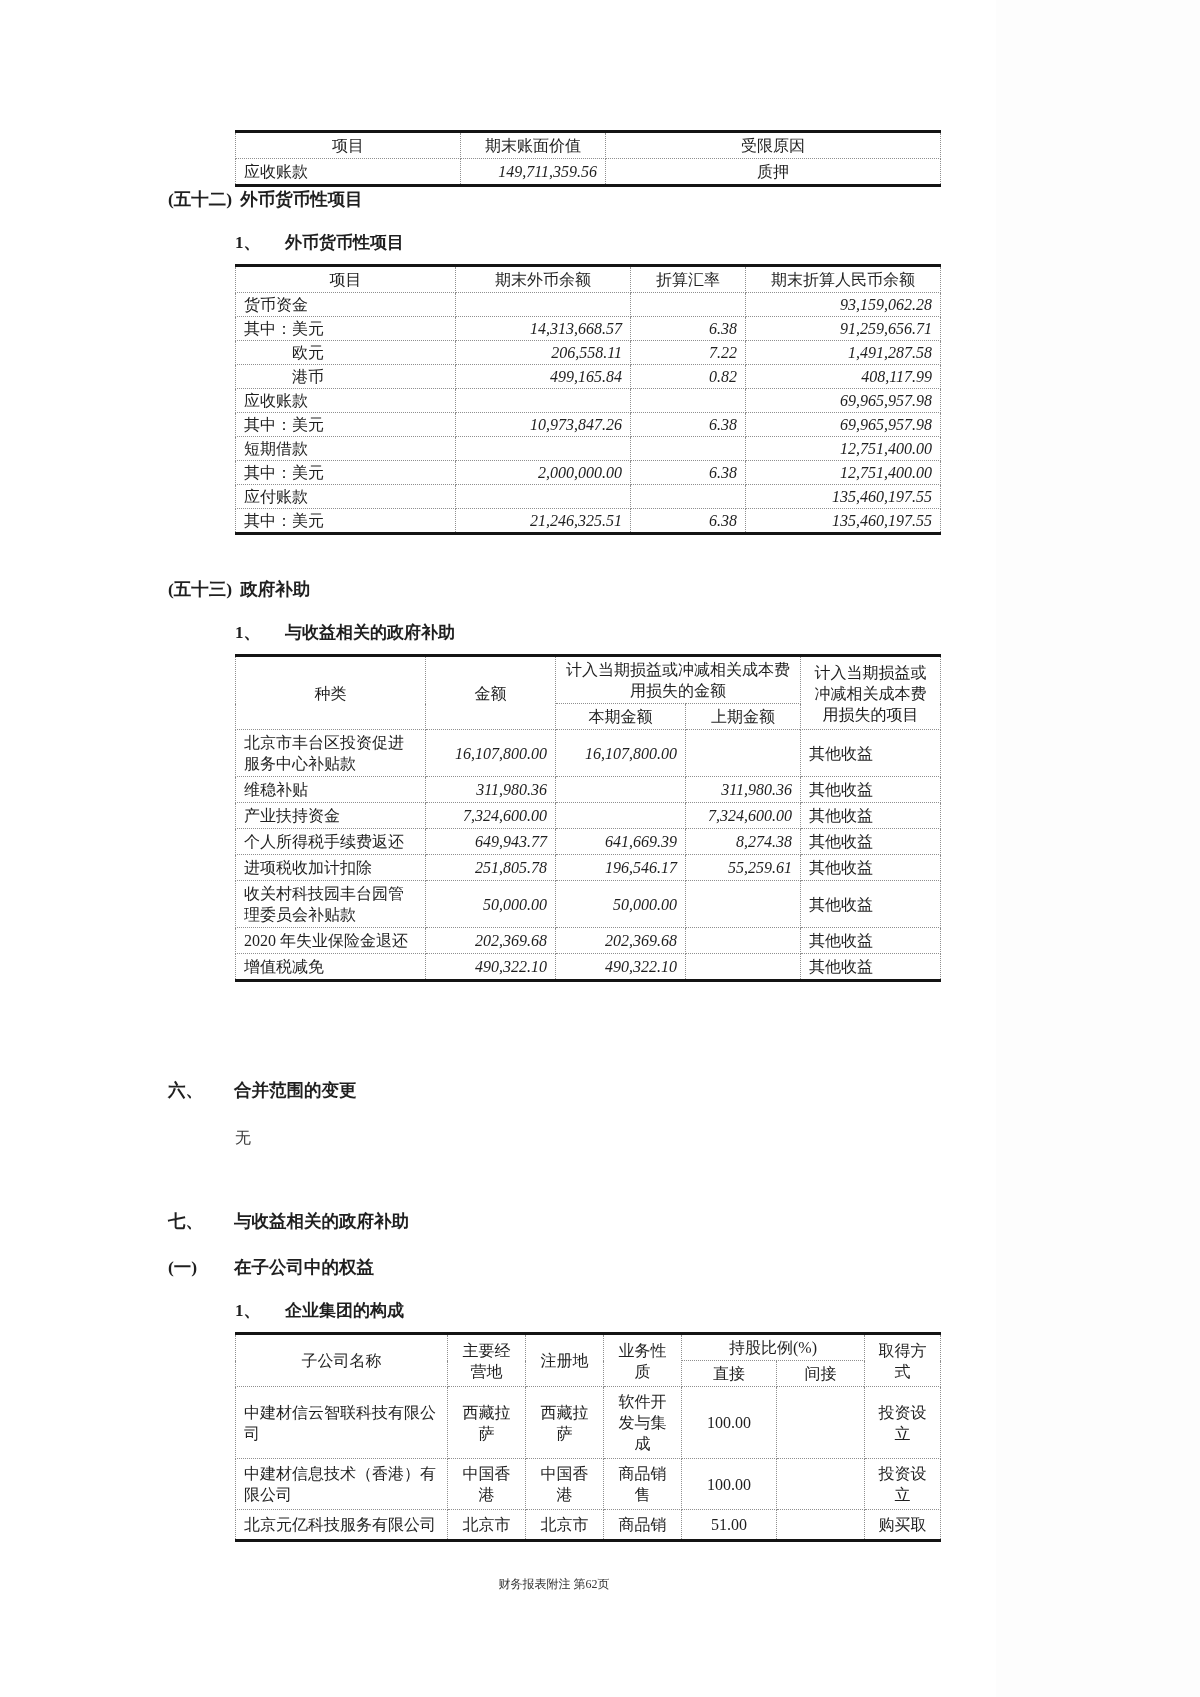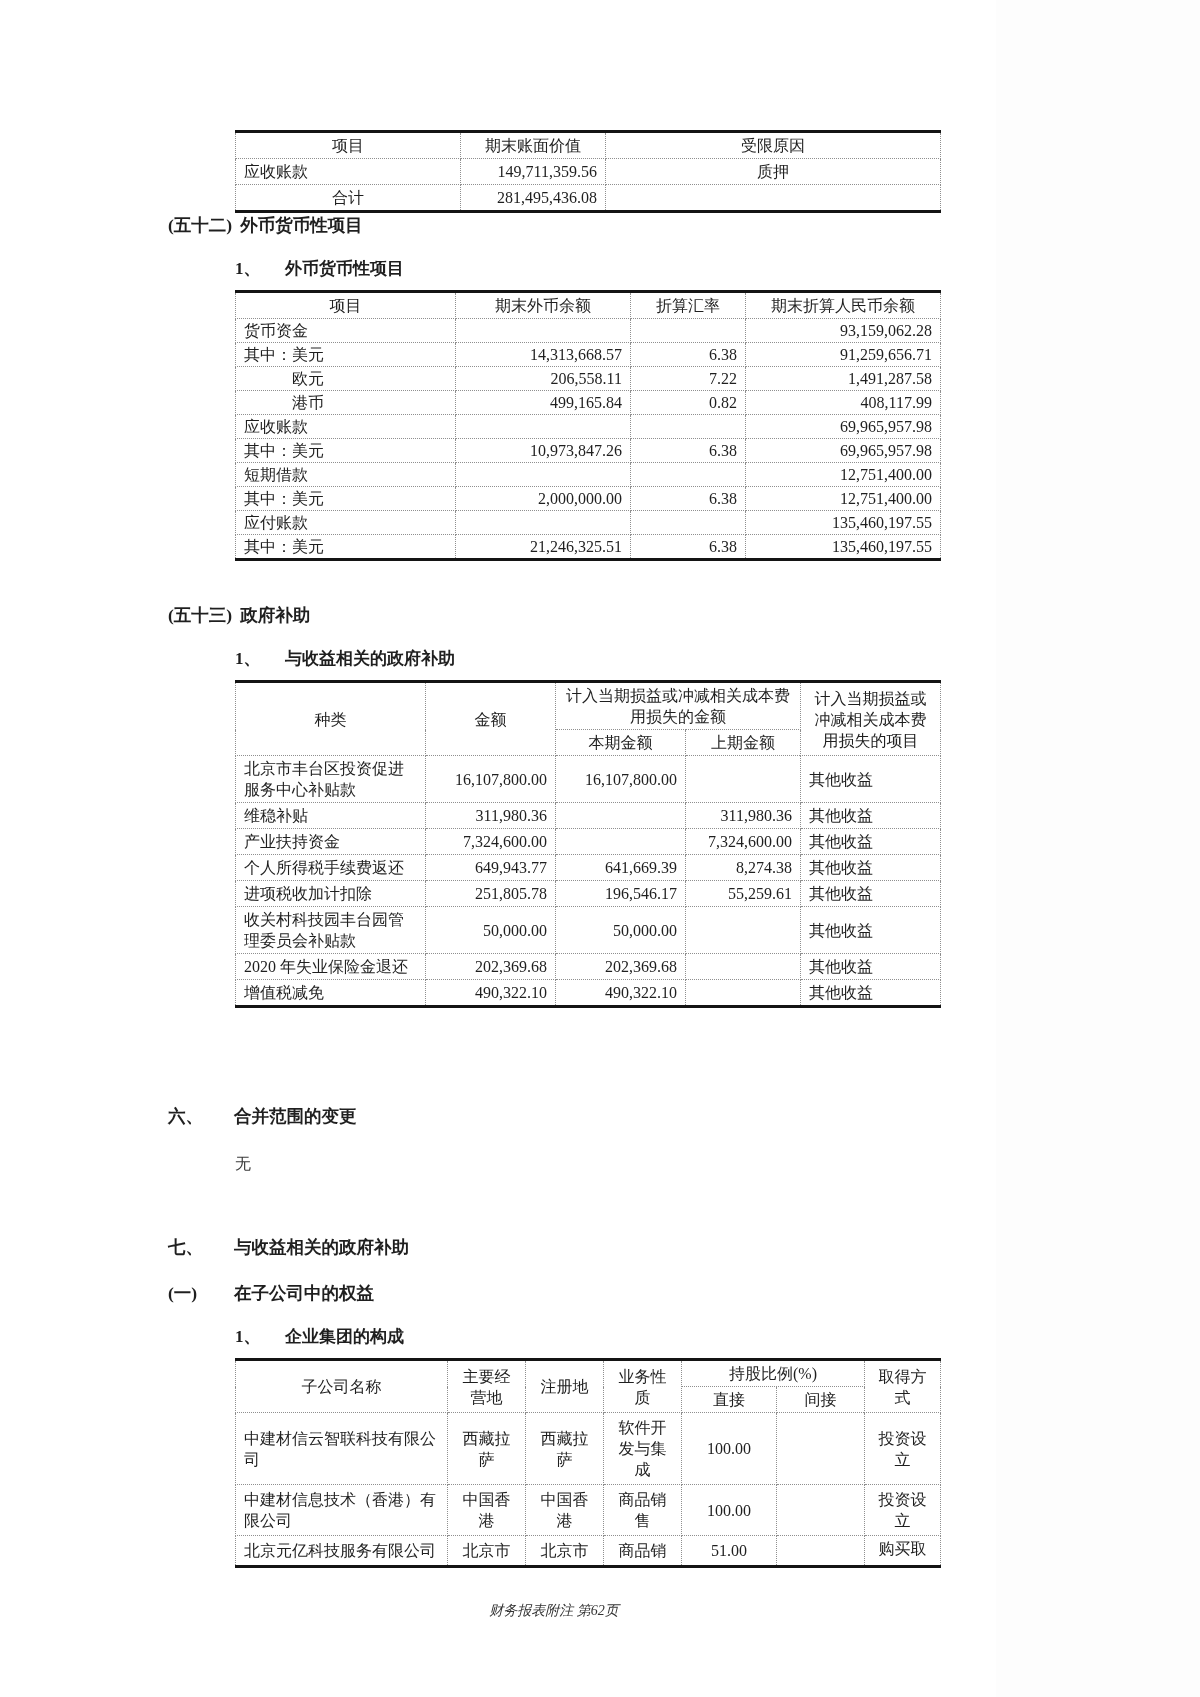--- a/index.html
+++ b/index.html
@@ -18,41 +18,41 @@
     border-collapse: collapse; table-layout: fixed;
     border-top: 3px solid #141414; border-bottom: 3px solid #141414;
   }
   .tbl th, .tbl td {
     border: 1px dotted #8f8f8f;
     padding: 2px 8px; line-height: 21px;
     font-weight: normal; font-size: 16px; vertical-align: middle;
     overflow: hidden;
   }
   .tbl th { text-align: center; }
-  .l { text-align: left; } .r { text-align: right; } .c { text-align: center; }
+  .l { text-align: left; } .r { text-align: right; font-style: italic; } .c { text-align: center; }
   .grp { padding: 2px 18px; }
   .solid-bottom { border-bottom: 1px solid #555; }
 
   .sec { display: flex; font-weight: bold; font-size: 17.5px; line-height: 24px; }
   .sec .no { flex: none; margin-right: 8px; }
   .sec.tabbed .no { width: 66px; margin-right: 0; }
   .sub { display: flex; font-weight: bold; font-size: 17px; line-height: 24px; margin-left: 67px; }
   .sub .no { flex: none; width: 50px; }
 
   .mt-table1 { margin-top: 0; }
   .mt-sec52 { }
   .mt-sub { margin-top: 20px; }
   .mt-tbl { margin-top: 9px; }
   .mt-sec53 { margin-top: 42px; }
   .mt-sec6 { margin-top: 96px; }
   .none-body { margin: 26px 0 0 67px; color: #3a3a3a; }
   .mt-sec7 { margin-top: 60px; }
   .mt-sec71 { margin-top: 22px; }
 
-  .footer { width: 772px; margin-top: 34px; text-align: center; color: #333; font-size: 14px; font-style: italic; }
+  .footer { width: 772px; margin-top: 34px; text-align: center; color: #333; font-size: 12px; }
 
   
   .tbl-fx td { padding-top: 1px; padding-bottom: 1px; }
   .tbl-sub td { padding-top: 4px; padding-bottom: 4px; }
 </style>
 </head>
 <body>
 
 <div class="page">
   <div class="content">
@@ -68,25 +68,20 @@
           <th>项目</th>
           <th>期末账面价值</th>
           <th>受限原因</th>
         </tr>
       </thead>
       <tbody>
         <tr>
           <td class="l">应收账款</td>
           <td class="r">149,711,359.56</td>
           <td class="c">质押</td>
-        </tr>
-        <tr>
-          <td class="c">合计</td>
-          <td class="r">281,495,436.08</td>
-          <td class="c"></td>
         </tr>
       </tbody>
     </table>
 
     <div class="sec mt-sec52">
       <span class="no">(五十二)</span>
       <span>外币货币性项目</span>
     </div>
     <div class="sub mt-sub">
       <span class="no">1、</span>
@@ -323,21 +318,21 @@
             <td class="c"></td>
             <td class="c" style="padding:4px 10px;">投资设立</td>
           </tr>
           <tr>
             <td class="l">北京元亿科技服务有限公司</td>
             <td class="c" style="padding:4px 8px;">北京市</td>
             <td class="c" style="padding:4px 8px;">北京市</td>
             <td class="c" style="padding:4px 11px;">商品销</td>
             <td class="c">51.00</td>
             <td class="c"></td>
-            <td class="c" style="padding:4px 10px;font-family:Liberation Mono, monospace;">购买取</td>
+            <td class="c" style="padding:4px 10px;">购买取</td>
           </tr>
       </tbody>
     </table>
 
     <div class="footer">财务报表附注  第62页</div>
 
   </div>
 </div>
 
 </body></html>

